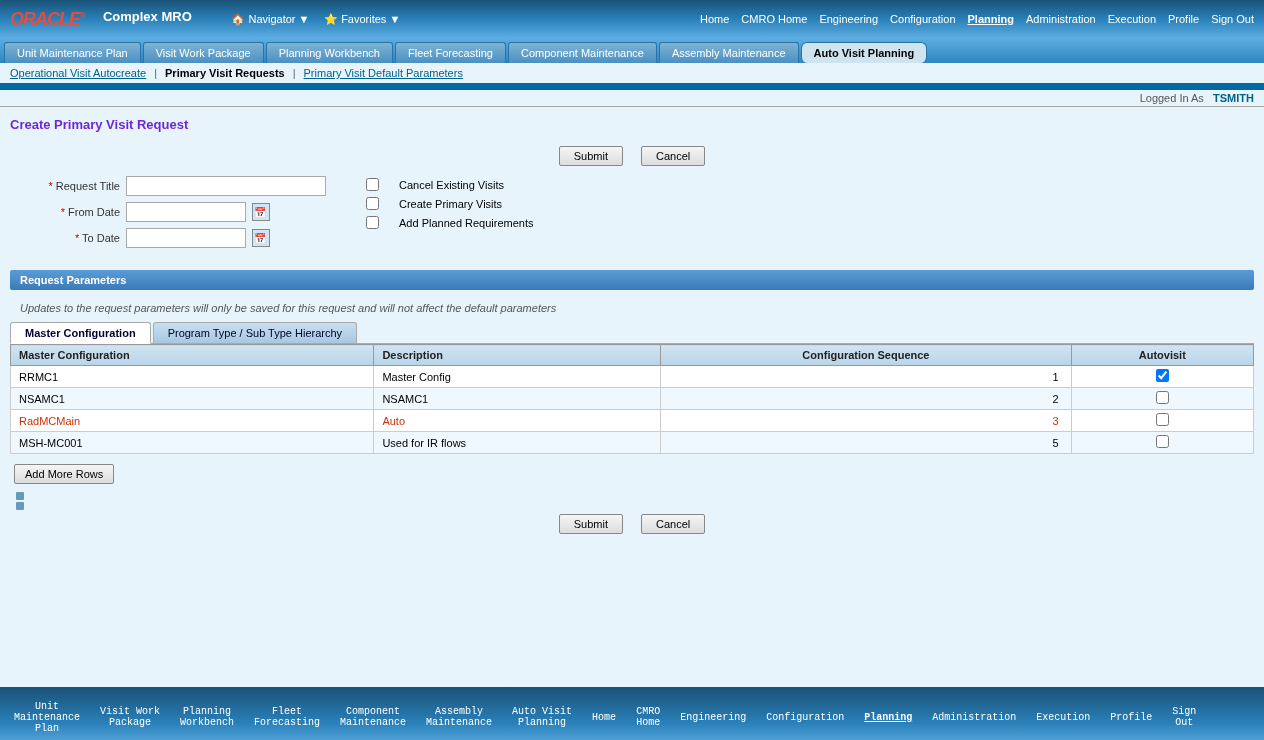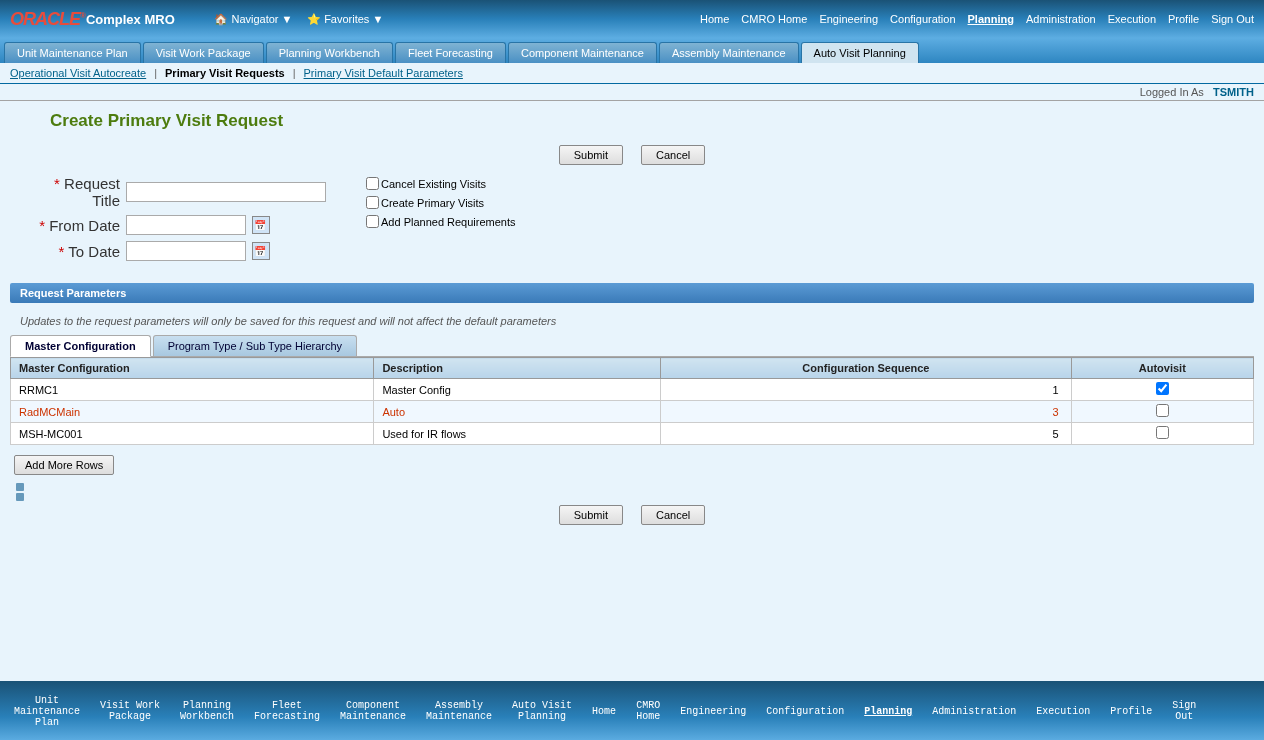--- a/index.html
+++ b/index.html
@@ -9,22 +9,21 @@
     .top-header {
       background: linear-gradient(180deg, #1a5276 0%, #2980b9 50%, #5dade2 100%);
       height: 38px;
       display: flex;
       align-items: center;
       padding: 0 10px;
       gap: 20px;
     }
     .oracle-logo {
       display: flex;
-      align-items: center;
-      gap: 1px;
+      gap: 18px;
     }
     .oracle-text {
       color: #e74c3c;
       font-size: 18px;
       font-weight: bold;
       font-style: italic;
       letter-spacing: -1px;
     }
     .nav-section {
       display: flex;
@@ -71,31 +70,32 @@
       border-radius: 3px 3px 0 0;
       color: white;
       background: linear-gradient(180deg, #7fb3d3 0%, #4a90c4 100%);
       border: 1px solid #2874a6;
       border-bottom: none;
       white-space: nowrap;
     }
     .tab.active {
       background: #d0e4f0;
       color: #000;
-      font-weight: normal;
+      font-weight: bold;
+      border-radius: 6px;
     }
 
     
     .breadcrumb {
       background: #e8f4fc;
       padding: 4px 10px;
       display: flex;
       align-items: center;
       gap: 8px;
-      border-bottom: 1px solid #0369a1;
+      border-bottom: 7px solid #0369a1;
       font-size: 11px;
     }
     .breadcrumb a { color: #00618a; text-decoration: underline; cursor: pointer; }
     .breadcrumb .separator { color: #666; }
     .breadcrumb .current { font-weight: bold; color: #000; }
 
     
     .logged-in-bar {
       background: #e8f4fc;
       text-align: right;
@@ -107,26 +107,25 @@
     .logged-in-bar .username { color: #00618a; font-weight: bold; }
 
     
     .main-content {
       background: #e8f4fc;
       padding: 10px;
       min-height: 580px;
     }
 
     .page-title {
-      font-size: 17px;
-      font-weight: bold;
-      color: #4d7c0f;
+      font-size: 13px;
+      font-weight: bold;
+      color: #6d28d9;
       margin-bottom: 10px;
       padding-bottom: 4px;
-      margin-left: 40px;
     }
 
     
     .action-row {
       display: flex;
       justify-content: center;
       gap: 18px;
       margin-bottom: 10px;
     }
     .btn {
@@ -148,21 +147,21 @@
     .form-fields { flex: 0 0 auto; }
     .form-row {
       display: flex;
       align-items: center;
       margin-bottom: 6px;
       gap: 6px;
     }
     .form-label {
       text-align: right;
       width: 90px;
-      font-size: 15px;
+      font-size: 11px;
       color: #333;
     }
     .text-input {
       border: 1px solid #aaa;
       padding: 2px 4px;
       font-size: 11px;
       height: 20px;
       background: white;
     }
     .text-input.long { width: 200px; }
@@ -181,21 +180,21 @@
 
     .checkboxes-section {
       display: flex;
       flex-direction: column;
       gap: 6px;
       padding-top: 2px;
     }
     .checkbox-row {
       display: flex;
       align-items: center;
-      gap: 2px;
+      gap: 20px;
       font-size: 11px;
     }
     .checkbox-row input[type=checkbox] { cursor: pointer; }
 
     
     .section-header {
       background: linear-gradient(180deg, #5b9bd5 0%, #3a7ab8 100%);
       color: white;
       padding: 4px 10px;
       font-size: 11px;
@@ -430,20 +429,26 @@
           <th class="center">Configuration Sequence</th>
           <th class="center">Autovisit</th>
         </tr>
       </thead>
       <tbody id="table-body">
       <tr>
             <td>RRMC1</td>
             <td>Master Config</td>
             <td class="number">1</td>
             <td class="center"><input type="checkbox" checked="" style=""></td>
+          </tr>
+          <tr>
+            <td>NSAMC1</td>
+            <td>NSAMC1</td>
+            <td class="number">2</td>
+            <td class="center"><input type="checkbox" style=""></td>
           </tr>
           <tr class="highlight">
             <td>RadMCMain</td>
             <td>Auto</td>
             <td class="number" style="color: rgb(204, 51, 0);">3</td>
             <td class="center"><input type="checkbox" style=""></td>
           </tr>
           <tr>
             <td>MSH-MC001</td>
             <td>Used for IR flows</td>

